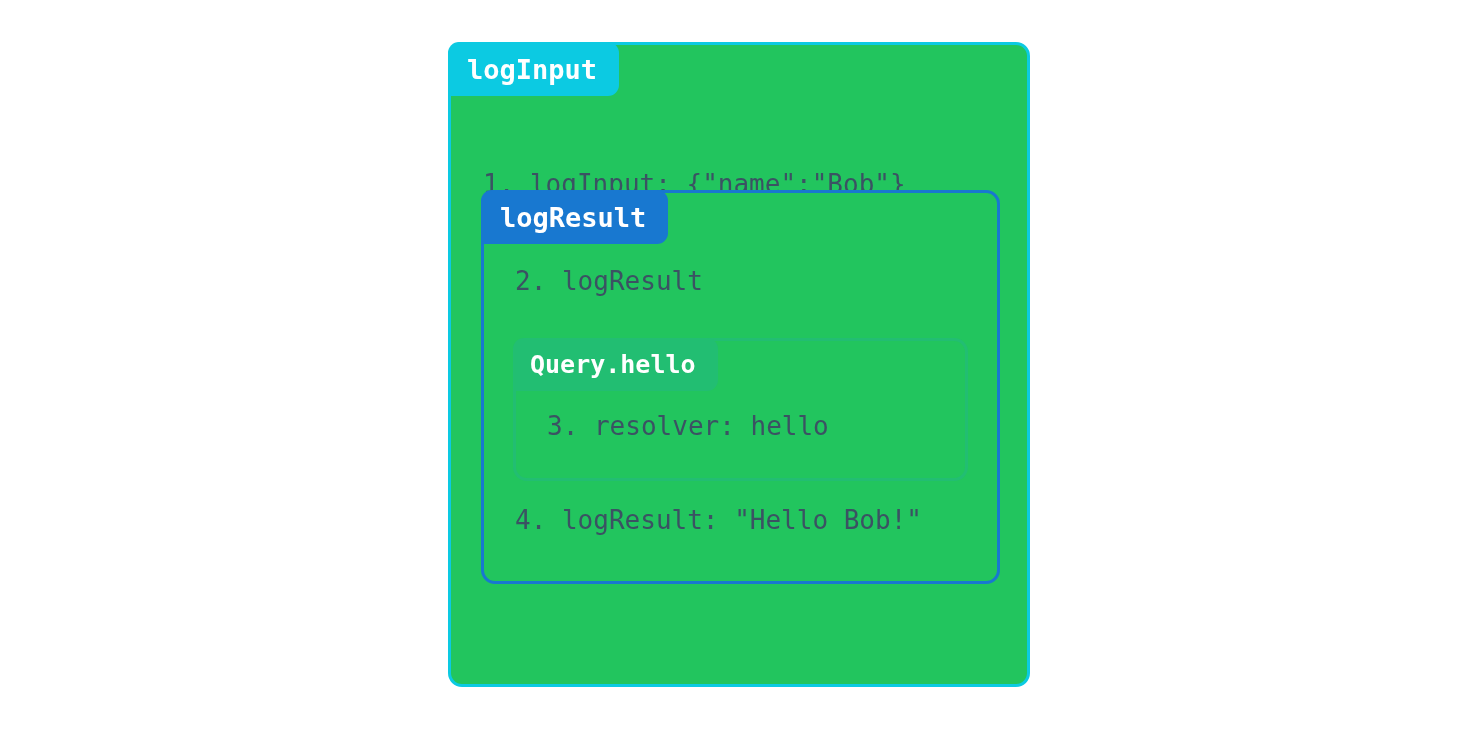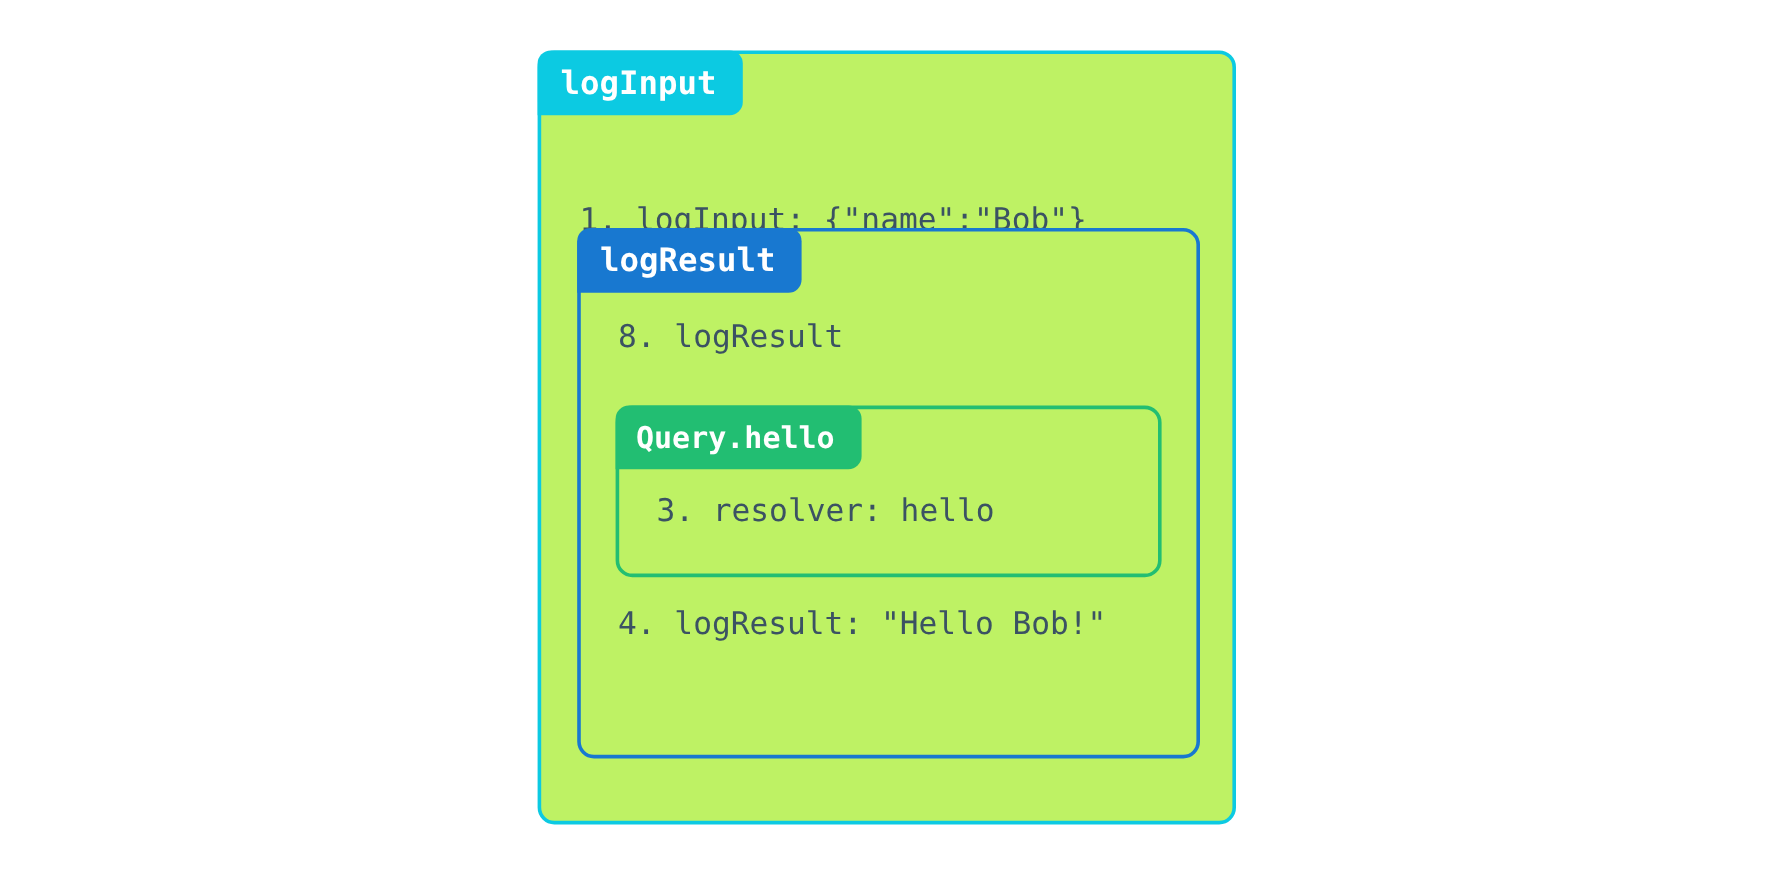--- a/index.html
+++ b/index.html
@@ -17,21 +17,21 @@
   #stage {
     position: relative;
     width: 1480px;
     height: 730px;
   }
 
   
   .trace-box {
     position: absolute;
     box-sizing: border-box;
-    background: #bef264;
+    background: #22c55e;
     border-style: solid;
     border-radius: 14px;
   }
 
   .trace-tab {
     position: absolute;
     box-sizing: border-box;
     display: flex;
     align-items: center;
     color: #ffffff;
@@ -66,21 +66,21 @@
     padding: 0 22px 0 19px;
     background: #0ccae2;
     font-size: 27px;
   }
 
   
   #box-logresult {
     left: 30px;
     top: 145px;
     width: 519px;
-    height: 442px;
+    height: 394px;
     border-width: 3px;
     border-color: #1878d0;
     text-decoration: underline;
   }
   #tab-logresult {
     left: -3px;
     top: -3px;
     height: 54px;
     padding: 0 22px 0 19px;
     background: #1878d0;
@@ -120,21 +120,21 @@
   <div class="trace-box" id="box-loginput">
 
     <div class="trace-tab" id="tab-loginput">logInput</div>
 
     <div class="trace-line" id="line-1">1. logInput: {"name":"Bob"}</div>
 
     <div class="trace-box" id="box-logresult">
 
       <div class="trace-tab" id="tab-logresult">logResult</div>
 
-      <div class="trace-line" id="line-2">8. logResult</div>
+      <div class="trace-line" id="line-2">2. logResult</div>
 
       <div class="trace-box" id="box-queryhello">
 
         <div class="trace-tab" id="tab-queryhello">Query.hello</div>
 
         <div class="trace-line" id="line-3">3. resolver: hello</div>
       </div>
 
       <div class="trace-line" id="line-4">4. logResult: "Hello Bob!"</div>
     </div>

